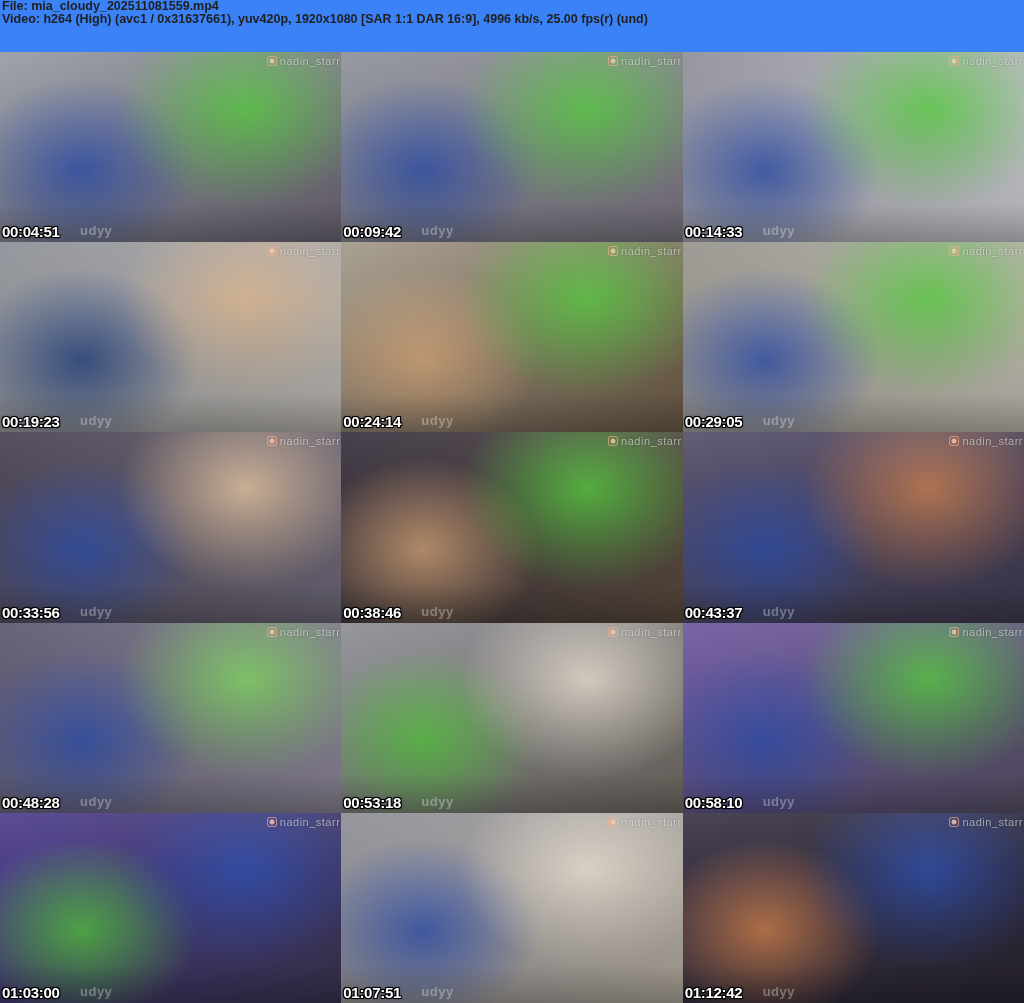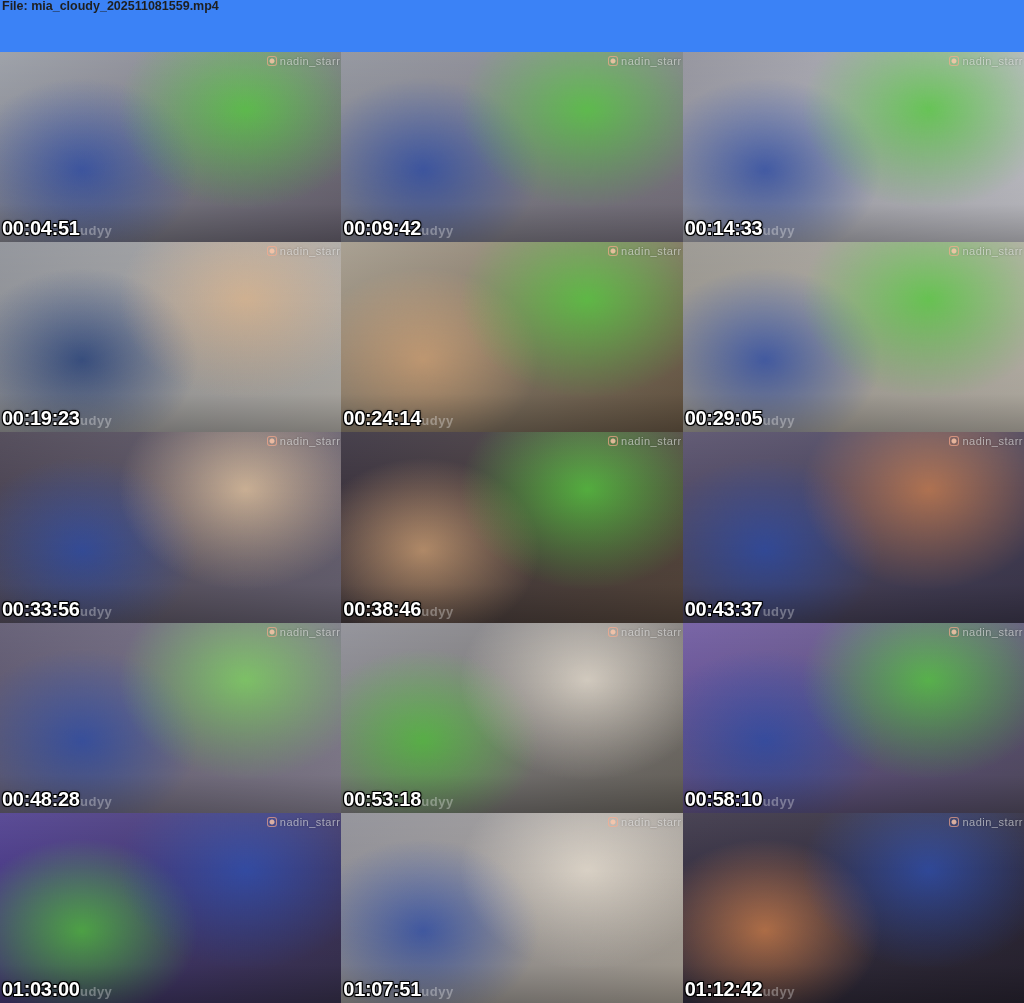--- a/index.html
+++ b/index.html
@@ -53,21 +53,21 @@
                 rgba(0,0,0,0.10) 80%,
                 rgba(0,0,0,0.32) 100%);
     pointer-events: none;
   }
   .timestamp {
     position: absolute;
     left: 2px;
     bottom: 2px;
     z-index: 3;
     color: #ffffff;
-    font-size: 20px;
+    font-size: 15px;
     font-weight: bold;
     letter-spacing: -0.3px;
     text-shadow:
       -1px -1px 0 #000, 1px -1px 0 #000,
       -1px  1px 0 #000, 1px  1px 0 #000,
        0 0 3px #000;
   }
   .wm-fragment {
     position: absolute;
     left: 80px;
@@ -103,20 +103,21 @@
     box-sizing: border-box;
   }
 </style>
 </head>
 <body>
 
 <div id="sheet">
 
   <div id="file-info">
     <div class="info-line">File: mia_cloudy_202511081559.mp4</div>
+    <div class="info-line">Video: h264 (High) (avc1 / 0x31637661), yuv420p, 1920x1080 [SAR 1:1 DAR 16:9], 4996 kb/s, 25.00 fps(r) (und)</div>
   </div>
 
   <div id="grid">
       <div class="thumb" style="background: radial-gradient(60% 85% at 72% 30%, rgba(85, 200, 62, 0.8) 0%, transparent 62%), radial-gradient(55% 78% at 24% 62%, rgba(47, 79, 174, 0.8) 0%, transparent 62%), linear-gradient(135deg, rgb(152, 156, 164), rgb(107, 101, 115));">
     <span class="wm-topright">
       <span class="ig-icon"></span>
       <span>nadin_starr</span>
     </span>
     <span class="wm-fragment">udyy</span>
     <span class="timestamp">00:04:51</span>

